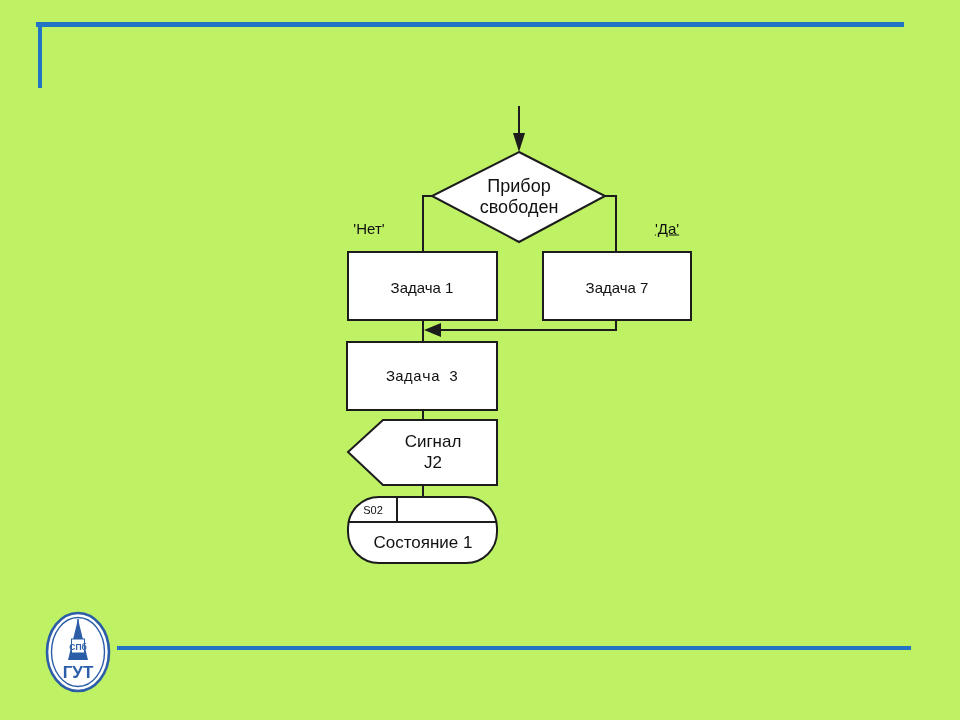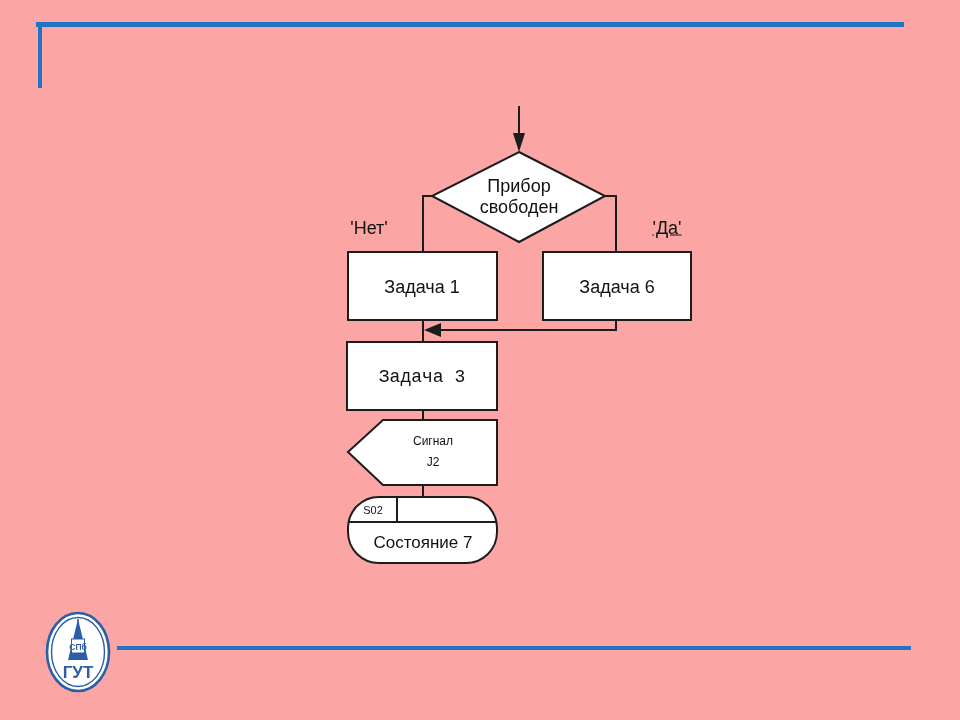--- a/index.html
+++ b/index.html
@@ -1,34 +1,34 @@
 <!DOCTYPE html>
 <html><head>
 <meta charset="utf-8">
 <style>
   html,body{margin:0;padding:0;background:#e8e8e8;}
   .slide{
     position:relative;
     width:960px;height:720px;
-    background:#fca5a5;
+    background:#bef264;
     overflow:hidden;
     font-family:"Liberation Sans", sans-serif;
     color:#1c1c1c;
   }
   .frame-top-h{position:absolute;left:36px;top:22px;width:868px;height:5px;background:#2173c4;}
   .frame-top-v{position:absolute;left:38px;top:22px;width:4px;height:66px;background:#2173c4;}
   .footer-line{position:absolute;left:117px;top:646px;width:794px;height:4px;background:#2173c4;}
   svg.diagram{position:absolute;left:0;top:0;width:960px;height:720px;}
   svg.diagram *{vector-effect:non-scaling-stroke;}
   .lbl{
     position:absolute;
     transform:translate(-50%,-50%);
     white-space:nowrap;
     text-align:center;
-    font-size:18px;
+    font-size:15px;
     line-height:21px;
     color:#111;
   }
   .lbl.small{font-size:11px;line-height:14px;}
   .logo{position:absolute;left:44px;top:610px;width:68px;height:84px;}
 </style>
 </head>
 <body>
 
 <div class="slide">
@@ -67,28 +67,28 @@
     </g>
   </svg>
 
   <div class="lbl" style="left:519px;top:197px;font-size:18px;">
     <div>Прибор</div>
     <div>свободен</div>
   </div>
   <div class="lbl" style="left:369px;top:228px;">'Нет'</div>
   <div class="lbl" style="left:667px;top:228px;text-decoration:underline;">'Да'</div>
   <div class="lbl" style="left:422px;top:287px;text-align:right;">Задача 1</div>
-  <div class="lbl" style="left:617px;top:287px;">Задача 6</div>
+  <div class="lbl" style="left:617px;top:287px;">Задача 7</div>
   <div class="lbl" style="left:422px;top:377px;font-family:Liberation Mono, monospace;">Задача 3</div>
-  <div class="lbl" style="left:433px;top:452px;font-size:12px;">
+  <div class="lbl" style="left:433px;top:452px;font-size:17px;">
     <div>Сигнал</div>
     <div>J2</div>
   </div>
   <div class="lbl small" style="left:373px;top:510px;">S02</div>
-  <div class="lbl" style="left:423px;top:542px;font-size:17px;">Состояние 7</div>
+  <div class="lbl" style="left:423px;top:542px;font-size:17px;">Состояние 1</div>
 
   <svg class="logo" viewBox="0 0 68 84">
     <ellipse cx="34" cy="42" rx="31" ry="39" fill="#ffffff" stroke="#2b5ea7" stroke-width="2.6"></ellipse>
     <ellipse cx="34" cy="42" rx="26.5" ry="34.5" fill="none" stroke="#2b5ea7" stroke-width="1.4"></ellipse>
     <polygon points="34,9 24,50 44,50" fill="#2b5ea7"></polygon>
     <line x1="34" y1="9" x2="34" y2="14" stroke="#2b5ea7" stroke-width="1.5"></line>
     <rect x="27.5" y="29" width="13" height="14" fill="#ffffff" stroke="#2b5ea7" stroke-width="1"></rect>
     <text x="34" y="39.5" font-size="8.5" font-weight="bold" text-anchor="middle" fill="#2b5ea7" font-family="Liberation Sans, sans-serif">СПб</text>
     <text x="34" y="68" font-size="17" font-weight="bold" text-anchor="middle" fill="#2b5ea7" font-family="Liberation Sans, sans-serif">ГУТ</text>
   </svg>

